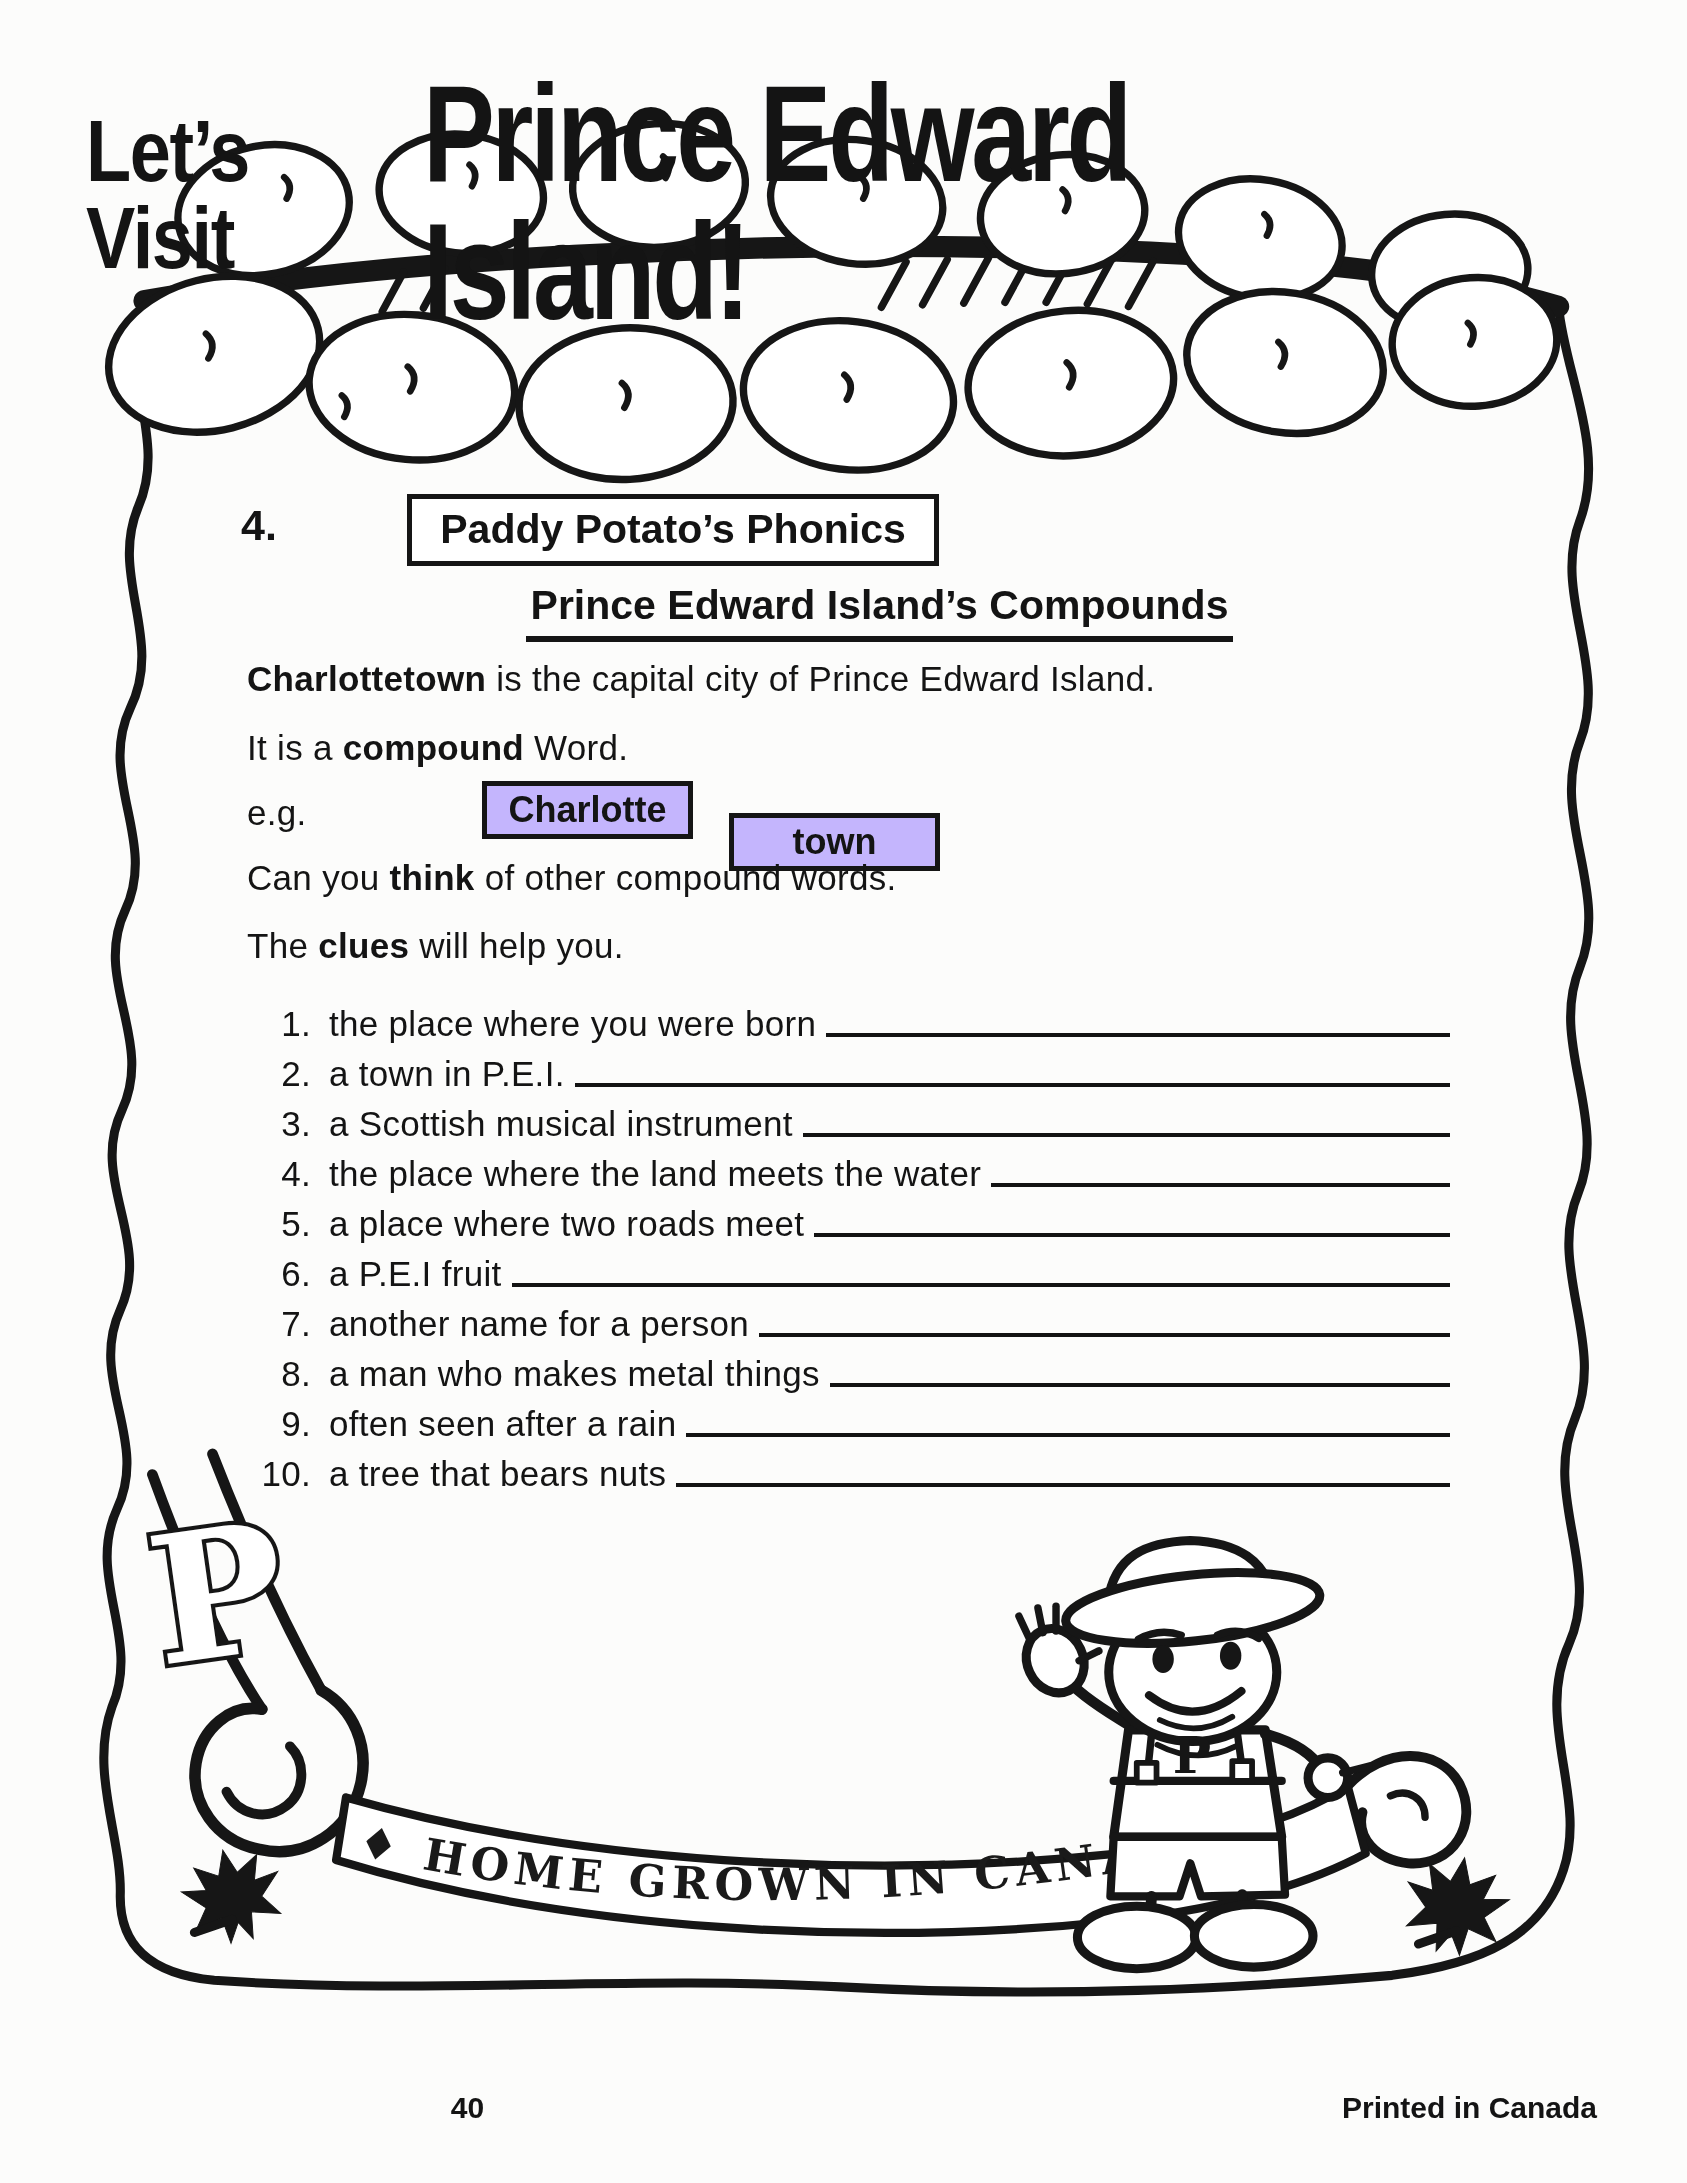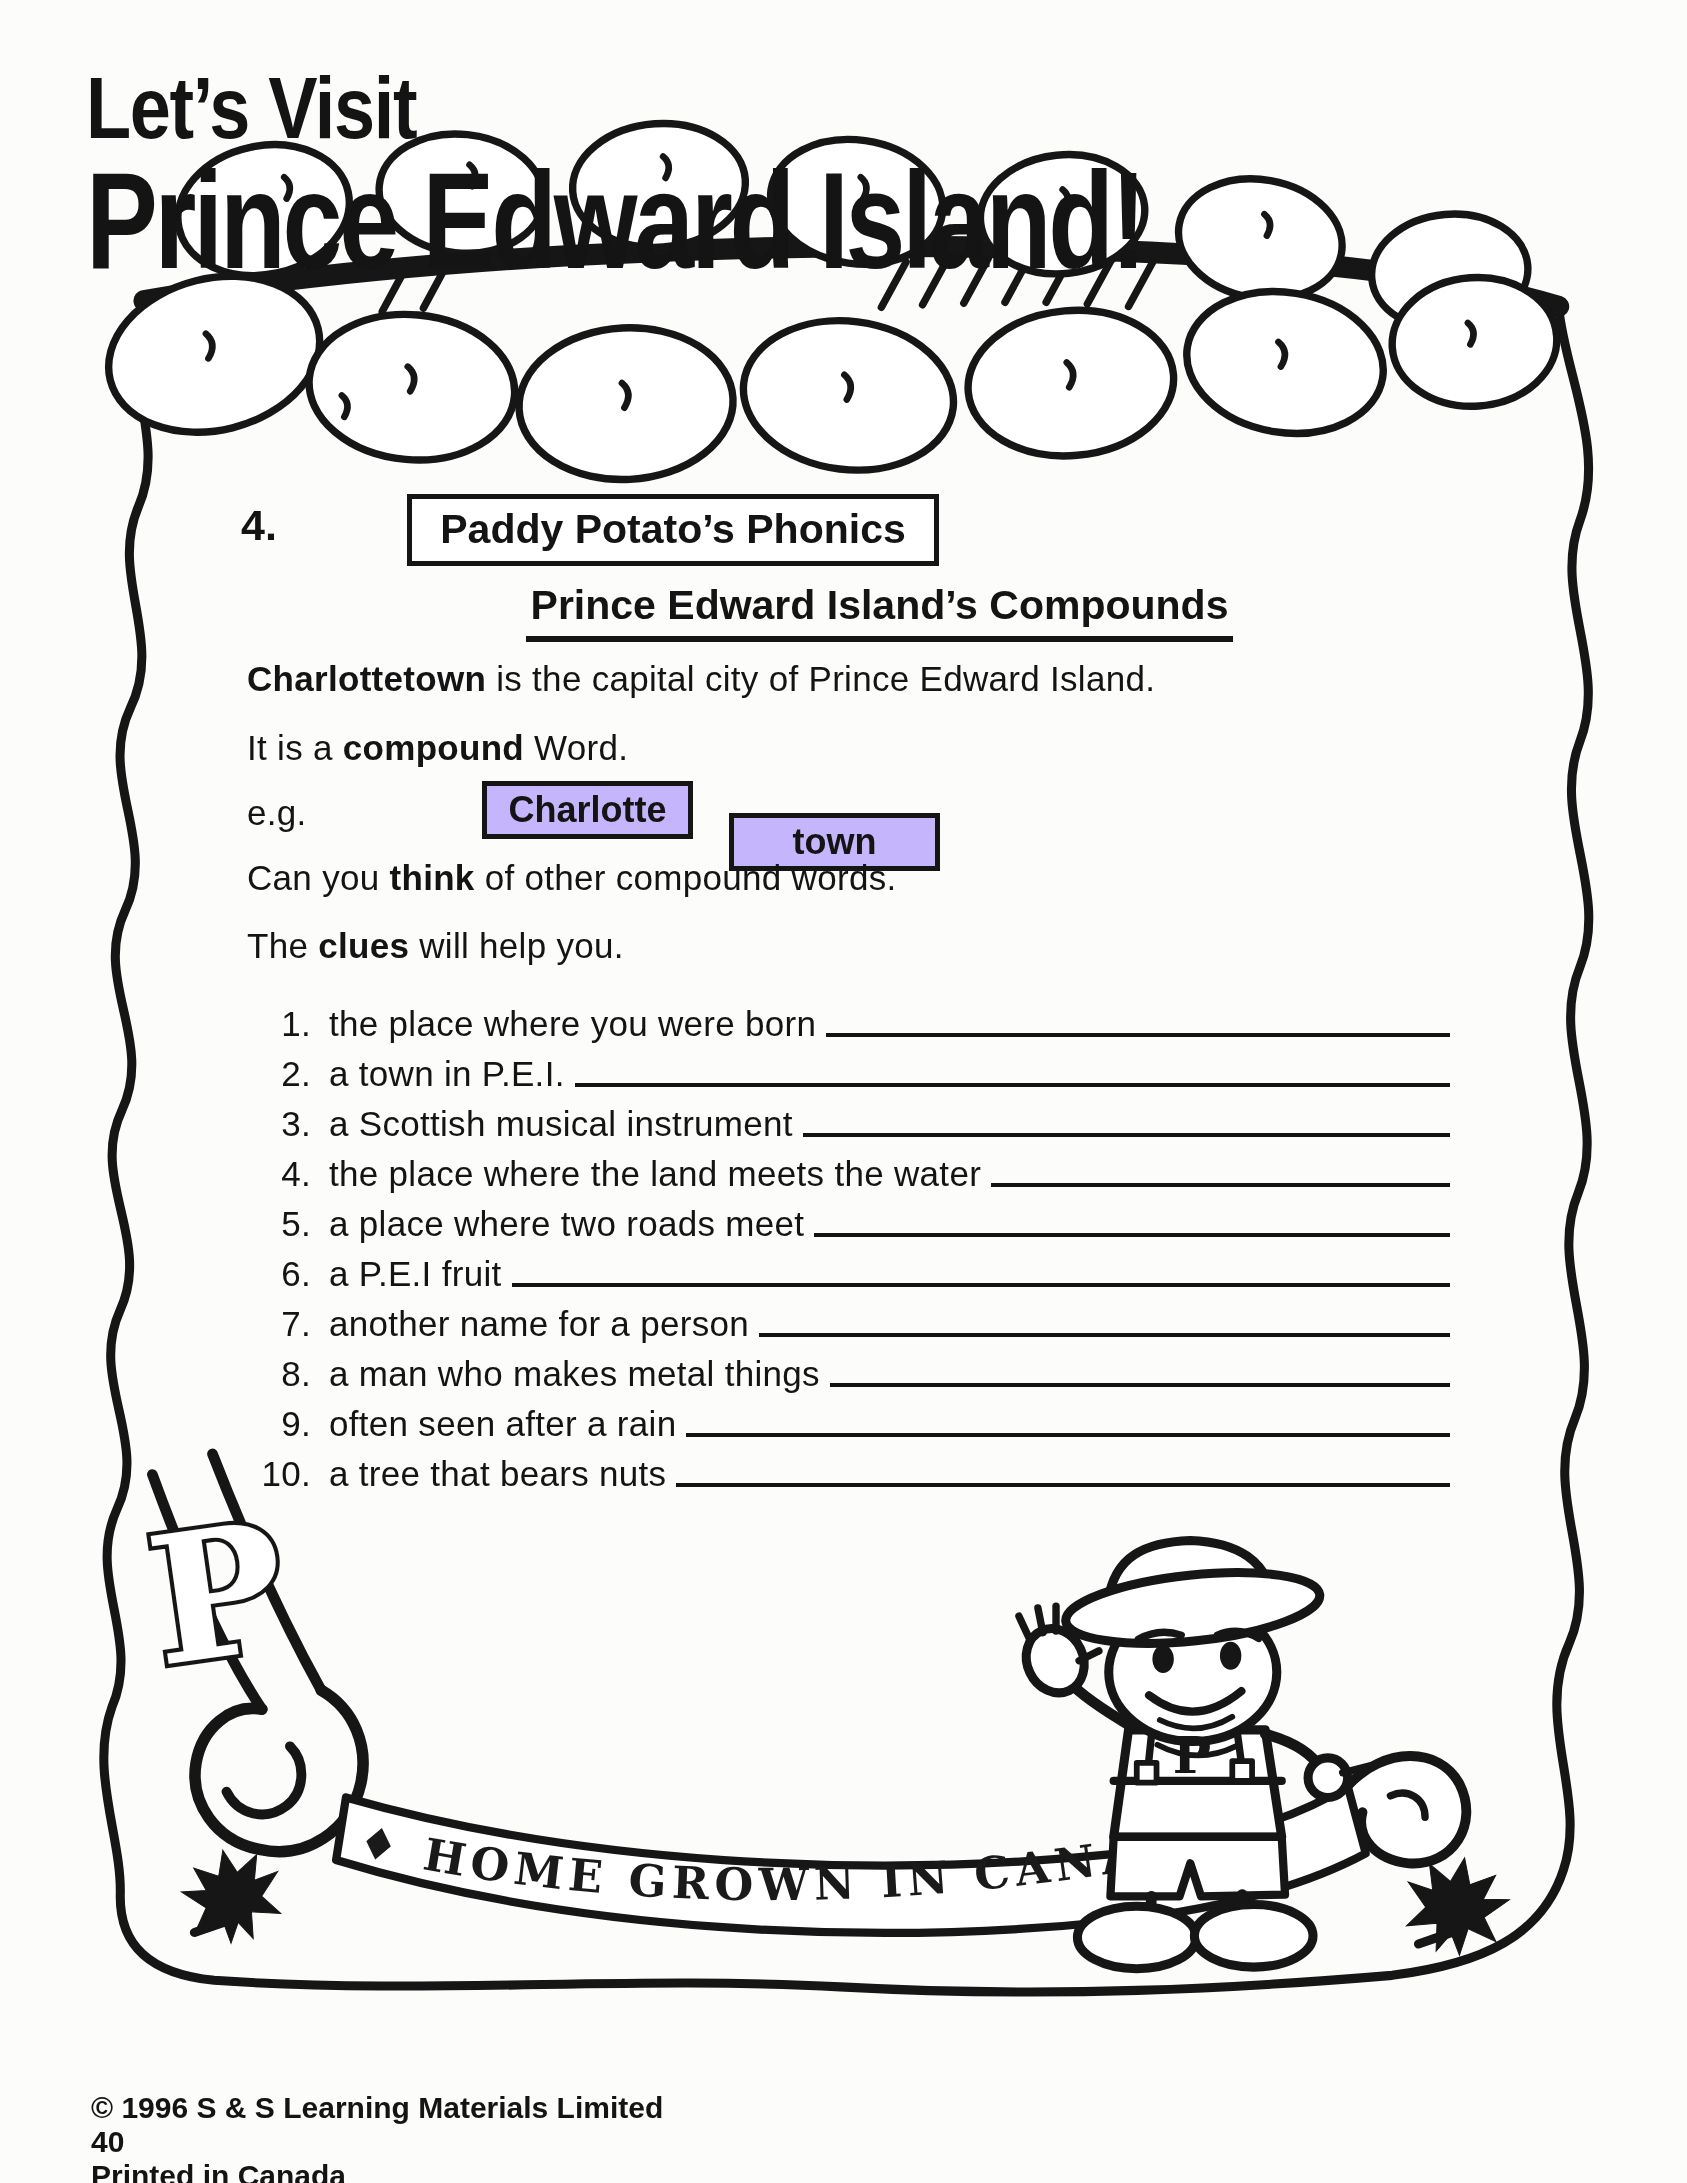--- a/index.html
+++ b/index.html
@@ -4,21 +4,21 @@
 <style>
   html,body { margin:0; padding:0; }
   body {
     width:1687px; height:2183px;
     background:#fbfbfa;
     font-family:"Liberation Sans", sans-serif;
     color:#141414;
   }
   .page { position:relative; width:1687px; height:2183px; overflow:hidden; background:#fcfcfb; }
   svg.illus { position:absolute; left:0; top:0; z-index:0; }
-  .abs { position:absolute; z-index:2;flex-direction:column; }
+  .abs { position:absolute; z-index:2; }
 
   
   .title-row { top:64px; left:86px; display:flex; align-items:baseline; }
   .title-script { font-size:87px; font-weight:700; letter-spacing:-1.6px; line-height:1;
                   display:inline-block; transform:scaleX(.85); transform-origin:left bottom; }
   .title-main  { font-size:138px; font-weight:700; letter-spacing:-4.1px; line-height:1;
                   display:inline-block; transform:scaleX(.78); transform-origin:left bottom; margin-left:-25px; }
 
   
   .num4 { top:501px; left:241px; font-size:43px; font-weight:700; }
@@ -310,19 +310,18 @@
       <span class="clue-blank"></span>
     </div>
     <div class="clue-row">
       <span class="clue-num">10.</span>
       <span class="clue-text">a tree that bears nuts</span>
       <span class="clue-blank"></span>
     </div>
   </div>
 
   <div class="abs footer">
-    <span class="fl">© 1996 S &amp; S Learning Materials Limited</span>
     <span class="fc">40</span>
     <span class="fr">Printed in Canada</span>
   </div>
 
 </div>
 
 
 </body></html>

